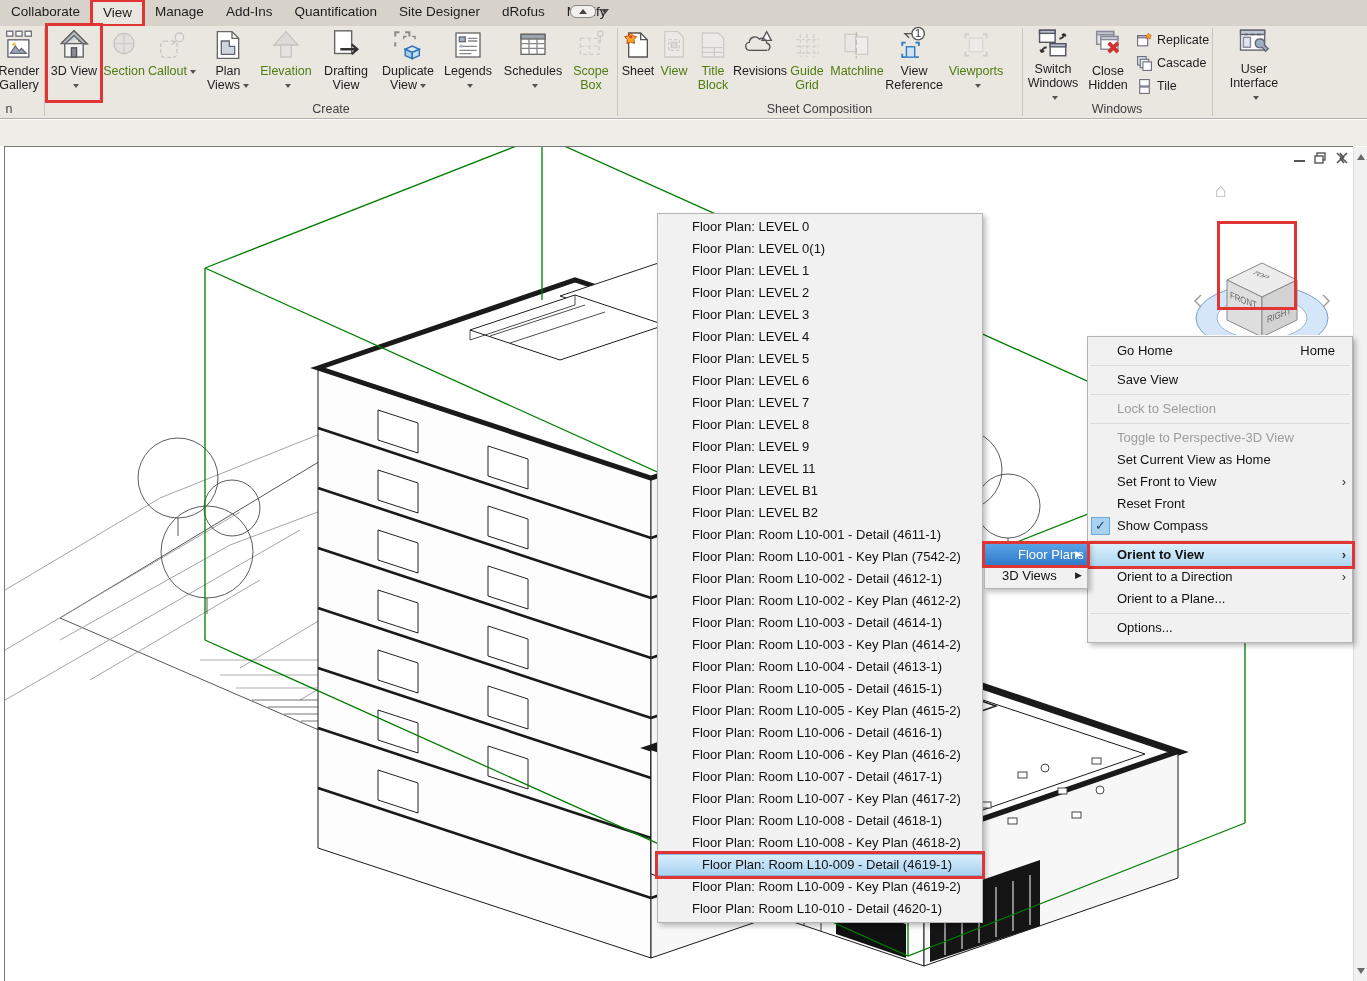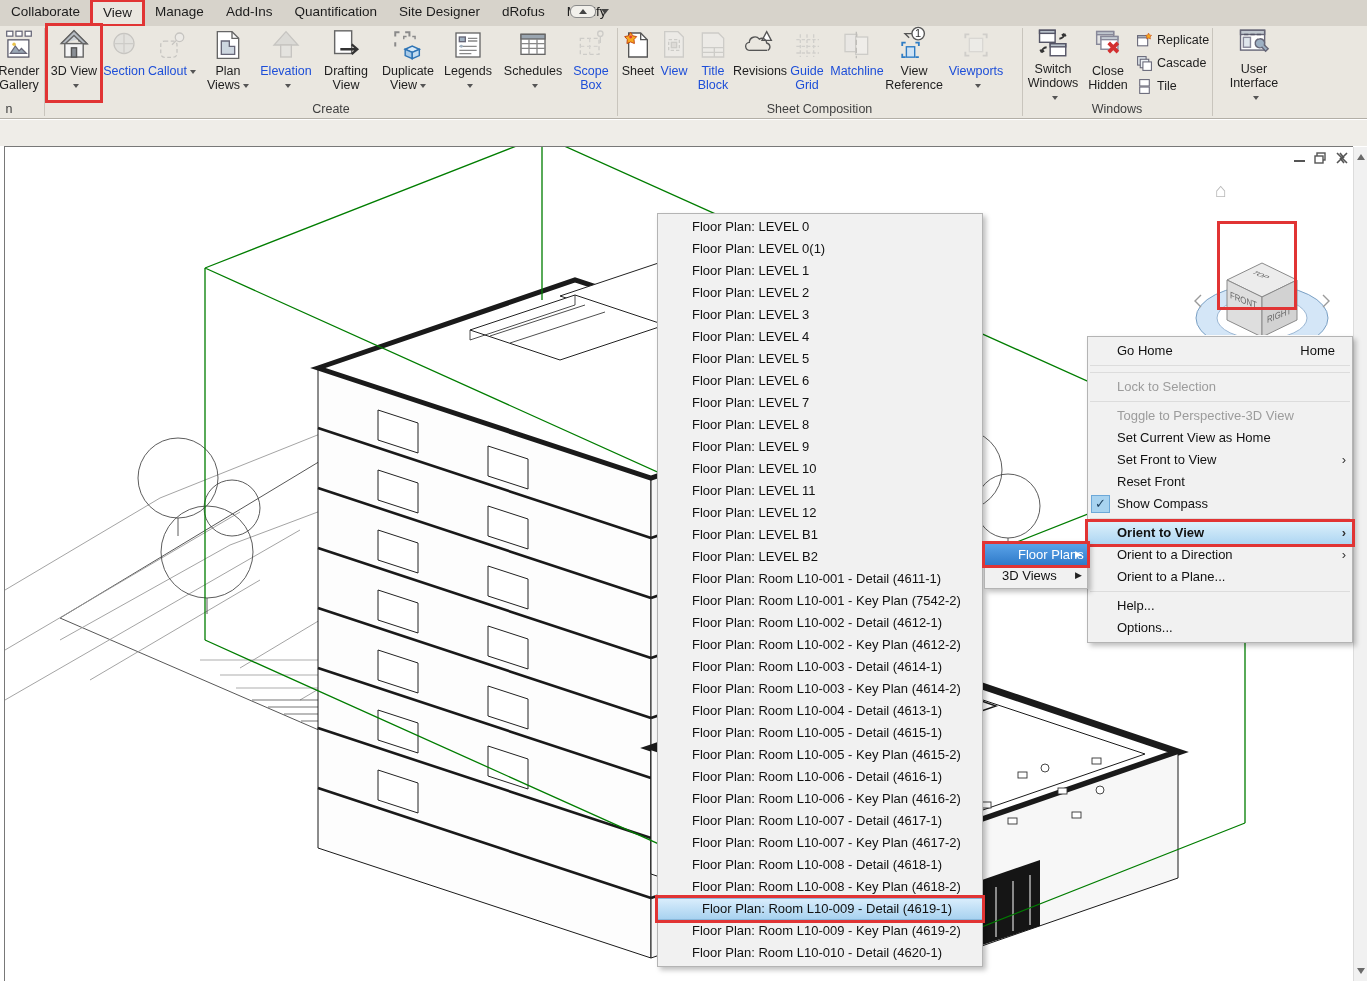--- a/index.html
+++ b/index.html
@@ -22,21 +22,21 @@
   .tri-down { width:0; height:0; border-left:4px solid transparent; border-right:4px solid transparent; border-top:5px solid #444; }
   
   .ribbon { position:absolute; left:0; top:26px; width:1367px; height:93px;
     background:#eae7e0; border-bottom:1px solid #b3afa7; }
   .panel-divider { position:absolute; top:2px; width:1px; height:88px; background:#c9c5bd; }
   .panel-label { position:absolute; top:76px; font-size:12.5px; color:#3f3f3f; text-align:center; }
   .rbtn { position:absolute; top:0; height:74px; display:flex; flex-direction:column; align-items:center; cursor:default; }
   .ricon { height:36px; display:flex; align-items:flex-end; justify-content:center; }
   .rlabel { margin-top:2px; font-size:12.5px; line-height:14px; text-align:center; color:#1e1e1e; }
   .rbtn.redbox { outline:3px solid #e13434; outline-offset:0px; }
-  .rbtn.disabled .rlabel { color:#1d4ed8; }
+  .rbtn.disabled .rlabel { color:#4d7c0f; }
   .rbtn.disabled .ricon svg { filter:grayscale(1) opacity(0.45); }
   .rbtn.dd .rlabel::after { content:""; display:inline-block; margin-left:3px; margin-bottom:1px;
     border-left:3.5px solid transparent; border-right:3.5px solid transparent; border-top:4px solid #555; }
   .small-stack { position:absolute; display:flex; flex-direction:column; gap:3px; }
   .sbtn { display:flex; align-items:center; gap:4px; height:20px; cursor:default; }
   .sbtn .rlabel { margin:0; text-align:left; }
   
   .optionsbar { position:absolute; left:0; top:120px; width:1367px; height:26px; background:#efede8; }
   .canvas { position:absolute; left:4px; top:146px; width:1349px; height:835px;
     background:#fff; border-top:1px solid #787878; border-left:1px solid #787878; }
@@ -557,31 +557,25 @@
       </div>
 
       <div class="fp-item">
         <span>Floor Plan: LEVEL 8</span>
       </div>
 
       <div class="fp-item">
         <span>Floor Plan: LEVEL 9</span>
       </div>
 
-      <div class="fp-item">
-        <span>Floor Plan: LEVEL 10</span>
-      </div>
 
       <div class="fp-item">
         <span>Floor Plan: LEVEL 11</span>
       </div>
 
-      <div class="fp-item">
-        <span>Floor Plan: LEVEL 12</span>
-      </div>
 
       <div class="fp-item">
         <span>Floor Plan: LEVEL B1</span>
       </div>
 
       <div class="fp-item">
         <span>Floor Plan: LEVEL B2</span>
       </div>
 
       <div class="fp-item">
@@ -680,20 +674,26 @@
         <span class="ctx-arrow"></span>
       </div>
 
       <div class="ctx-item separator">
         
         <span></span>
         <span class="ctx-shortcut"></span>
         <span class="ctx-arrow"></span>
       </div>
 
+      <div class="ctx-item">
+        
+        <span>Save View</span>
+        <span class="ctx-shortcut"></span>
+        <span class="ctx-arrow"></span>
+      </div>
 
       <div class="ctx-item separator">
         
         <span></span>
         <span class="ctx-shortcut"></span>
         <span class="ctx-arrow"></span>
       </div>
 
       <div class="ctx-item disabled">
         
@@ -772,28 +772,22 @@
         <span class="ctx-arrow"></span>
       </div>
 
       <div class="ctx-item separator">
         
         <span></span>
         <span class="ctx-shortcut"></span>
         <span class="ctx-arrow"></span>
       </div>
 
+
       <div class="ctx-item">
         
-        <span>Help...</span>
-        <span class="ctx-shortcut"></span>
-        <span class="ctx-arrow"></span>
-      </div>
-
-      <div class="ctx-item">
-        
         <span>Options...</span>
         <span class="ctx-shortcut"></span>
         <span class="ctx-arrow"></span>
       </div>
     </div>
 
 </div>
 
 </body></html>

